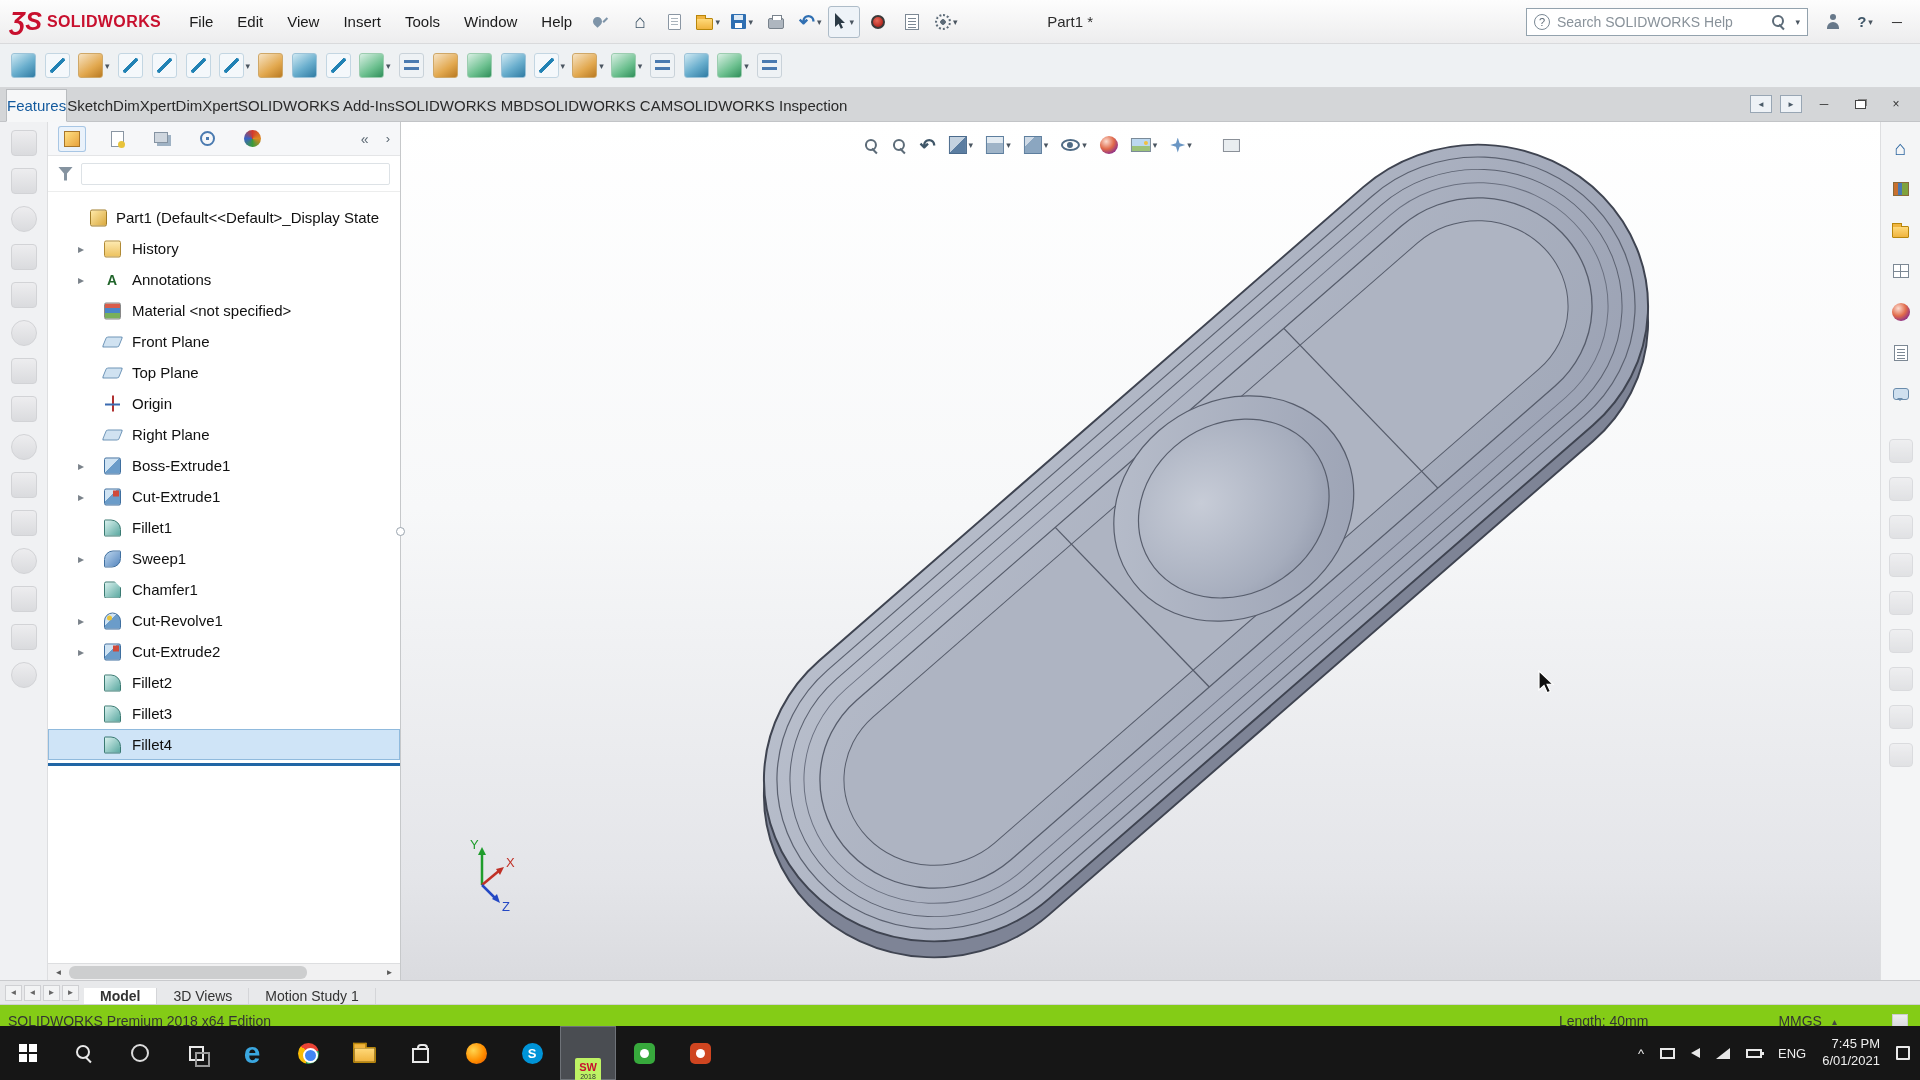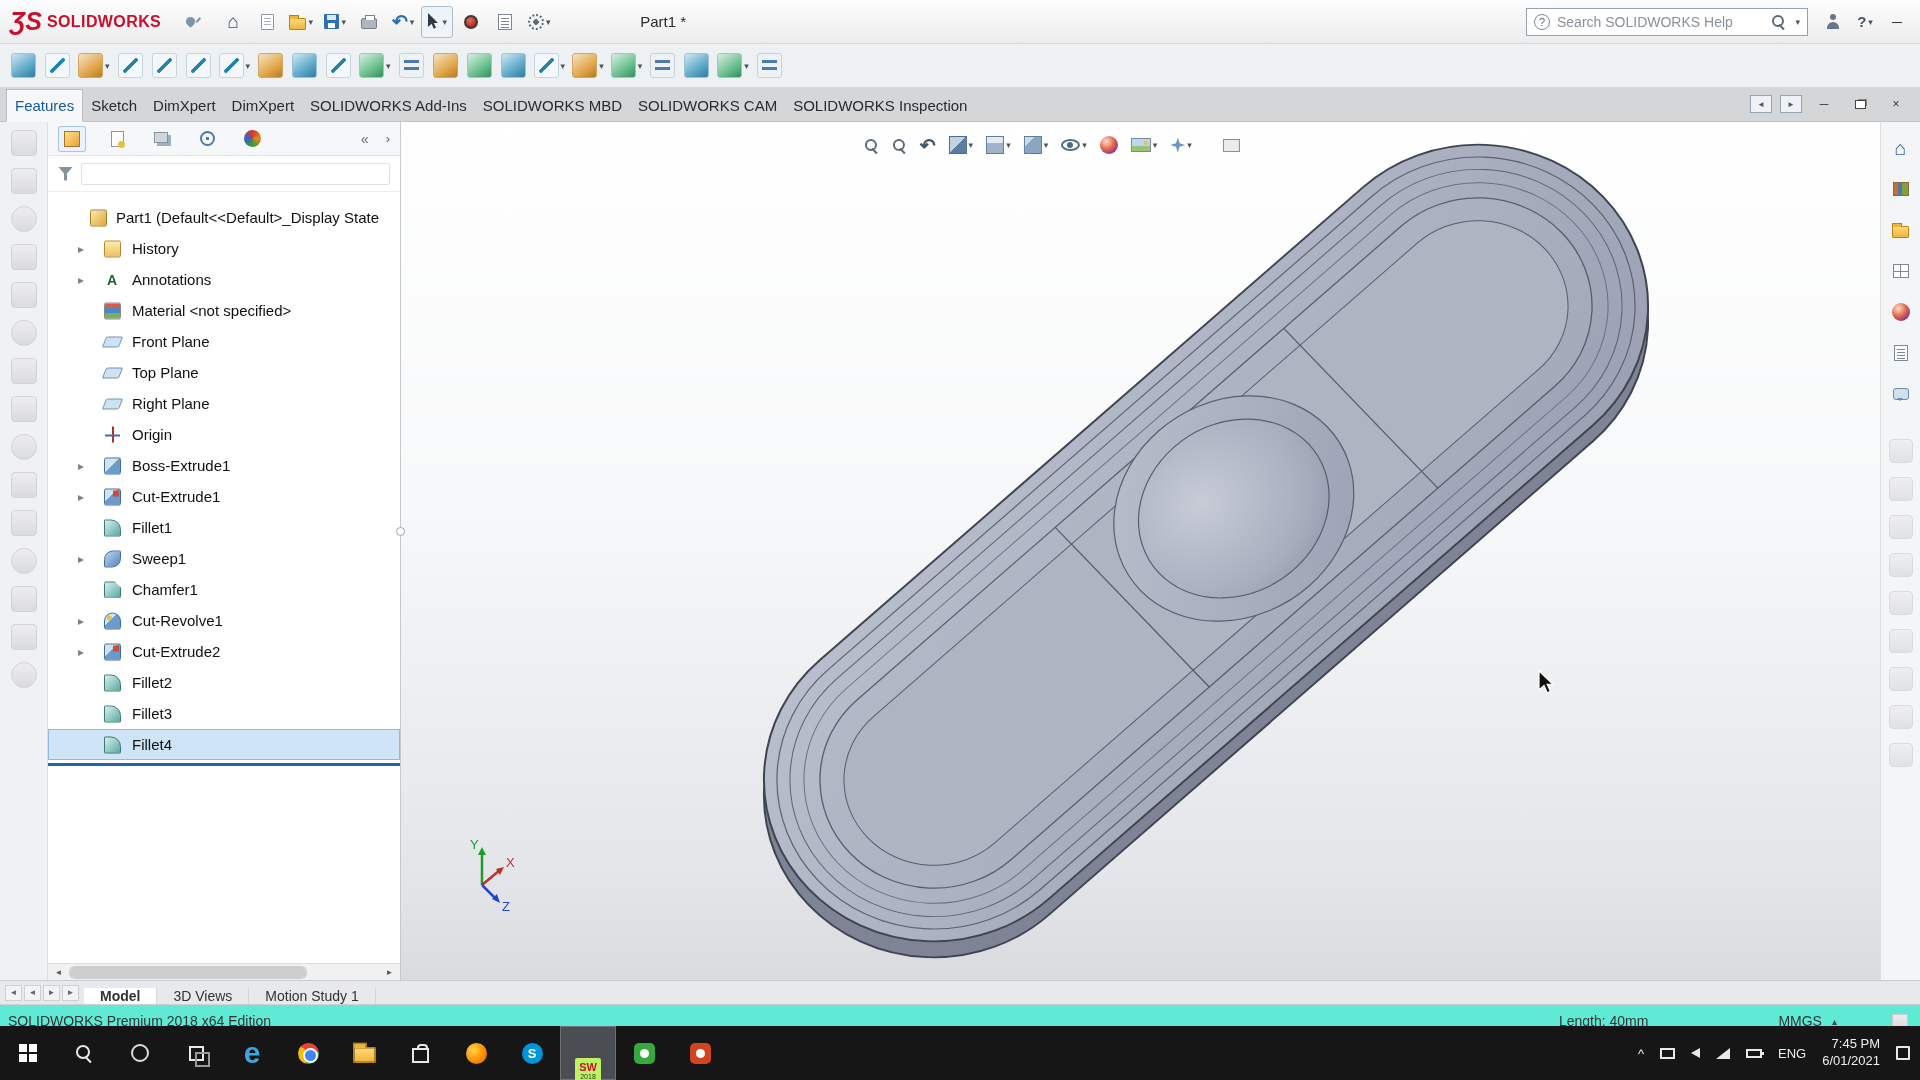--- a/index.html
+++ b/index.html
@@ -80,21 +80,21 @@
   .v3 .mini { background:linear-gradient(145deg,#f6e3c4,#e2a84e 60%,#b97a22); border:1px solid #cfa868; }
   .v4 .mini { background:linear-gradient(145deg,#d8efe3,#6cc08f 60%,#2f8f5a); border:1px solid #9ccdb0; }
   .v5 .mini { background:#eef2f5; border:1px solid #c9d2d9; }
   .v5 .mini::after { content:""; position:absolute; left:4px; right:4px; top:6px; height:3px; background:#4a7ab0; box-shadow:0 7px 0 #4a7ab0; }
   .tb2 .crt { display:none; }
   .tb2.has-arrow .crt { display:inline; }
 
   
   .tabs-row { height:34px; background:#d4d6d8; border-bottom:1px solid #c2c4c7; display:flex; align-items:flex-end; padding-left:6px; position:relative; }
   .ctabs { display:flex; height:100%; align-items:flex-end; }
-  .ctab { padding:7px 8px 7px; font-size:15px; color:#2a2a2a; white-space:nowrap; }
+  .ctab { padding:7px 0 7px; font-size:15px; color:#2a2a2a; white-space:nowrap; }
   .ctab.active { background:#f6f7f8; color:#135a9e; border:1px solid #b9bcbf; border-bottom:1px solid #f6f7f8; margin-bottom:-1px; }
   .win-controls { position:absolute; right:10px; top:5px; display:flex; align-items:center; gap:8px; }
   .wbtn { width:28px; height:22px; display:flex; align-items:center; justify-content:center; font-size:12px; color:#333; }
   .wbtn.navsq { width:22px; height:18px; border:1px solid #98a6b4; background:#eef2f6; font-size:8px; color:#4a5a68; }
 
   
   .main { position:absolute; top:122px; left:0; right:0; height:858px; display:flex; }
   .left-strip { width:48px; background:#f0f1f3; border-right:1px solid #ddDEE0; border-right:1px solid #dddee0; display:flex; flex-direction:column; align-items:center; padding-top:8px; gap:12px; flex:none; overflow:hidden; }
   .ghost { width:26px; height:26px; border-radius:4px; background:linear-gradient(#ededef,#dadbde); border:1px solid #d2d3d6; flex:none; }
   .left-strip .ghost:nth-child(3n) { border-radius:50%; }
@@ -163,21 +163,21 @@
   .right-strip .ghost { width:24px; height:24px; opacity:.75; }
 
   
   .bottom-tabs { position:absolute; left:0; right:0; top:980px; height:24px; background:#e8e9eb; border-top:1px solid #c9cacd; display:flex; align-items:stretch; font-size:14px; color:#333; }
   .bt-nav { display:flex; align-items:center; gap:2px; padding:0 5px; }
   .bt-btn { width:17px; height:16px; font-size:8px; color:#666; display:flex; align-items:center; justify-content:center; border:1px solid #cfd0d3; background:#f2f3f4; }
   .btab { display:flex; align-items:center; padding:0 16px; border-right:1px solid #d4d5d8; }
   .btab.active { background:#fff; font-weight:700; }
 
   
-  .status-bar { position:absolute; left:0; right:0; top:1004px; height:22px; background:#5eead4; border-top:1px solid #d0d1d3; display:flex; align-items:center; font-size:14px; color:#333; padding:16px 8px; }
+  .status-bar { position:absolute; left:0; right:0; top:1004px; height:22px; background:#84cc16; border-top:1px solid #d0d1d3; display:flex; align-items:center; font-size:14px; color:#333; padding:16px 8px; }
   .sb-measure { margin-left:auto; }
   .sb-units { margin-left:130px; }
   .sb-caret { margin-left:10px; font-size:10px; color:#444; }
   .sb-ico { margin-left:55px; margin-right:4px; width:16px; height:14px; background:linear-gradient(#ededef,#d8d9dc); border:1px solid #cbccce; }
 
   
   .taskbar { position:absolute; left:0; right:0; top:1026px; height:54px; background:#161616; display:flex; align-items:center; color:#eee; }
   .tb-item { width:56px; height:54px; display:flex; align-items:center; justify-content:center; flex:none; }
   .tb-item.active { background:#4a4d52; box-shadow:inset 0 0 0 1px #6e7278; }
   .w-start { width:18px; height:18px; background:linear-gradient(#fff,#fff) 0 0/8px 8px no-repeat,linear-gradient(#fff,#fff) 10px 0/8px 8px no-repeat,linear-gradient(#fff,#fff) 0 10px/8px 8px no-repeat,linear-gradient(#fff,#fff) 10px 10px/8px 8px no-repeat; }
@@ -212,20 +212,30 @@
   .tray-clock { display:flex; flex-direction:column; align-items:flex-end; line-height:1.3; }
 </style>
 </head>
 <body>
 
 <header class="titlebar">
   <div class="logo">
     <span class="logo-mark">ƷS</span>
     <span class="logo-text">SOLIDWORKS</span>
   </div>
+  <nav class="menubar">
+
+  <span class="menu-item">File</span>
+      <span class="menu-item">Edit</span>
+      <span class="menu-item">View</span>
+      <span class="menu-item">Insert</span>
+      <span class="menu-item">Tools</span>
+      <span class="menu-item">Window</span>
+      <span class="menu-item">Help</span>
+    </nav>
   <span class="pin-btn">
       <i class="i-pin"></i>
     </span>
   <div class="qat">
     <span class="qbtn">
         <b class="gch">⌂</b>
       </span>
     <span class="qbtn">
         <i class="i-page"></i>
       </span>
@@ -452,29 +462,29 @@
           <div class="tree-row" data-icon="plane">
 
           <span class="glyph"></span>
           <span class="lbl">Front Plane</span>
         </div>
           <div class="tree-row" data-icon="plane">
 
           <span class="glyph"></span>
           <span class="lbl">Top Plane</span>
         </div>
+          <div class="tree-row" data-icon="origin">
+
+          <span class="glyph"></span>
+          <span class="lbl">Origin</span>
+        </div>
           <div class="tree-row" data-icon="plane">
 
           <span class="glyph"></span>
           <span class="lbl">Right Plane</span>
-        </div>
-          <div class="tree-row" data-icon="origin">
-
-          <span class="glyph"></span>
-          <span class="lbl">Origin</span>
         </div>
           <div class="tree-row has-arrow" data-icon="boss-extrude">
           <span class="arrow">▸</span>
           <span class="glyph"></span>
           <span class="lbl">Boss-Extrude1</span>
         </div>
           <div class="tree-row has-arrow" data-icon="cut-extrude">
           <span class="arrow">▸</span>
           <span class="glyph"></span>
           <span class="lbl">Cut-Extrude1</span>

